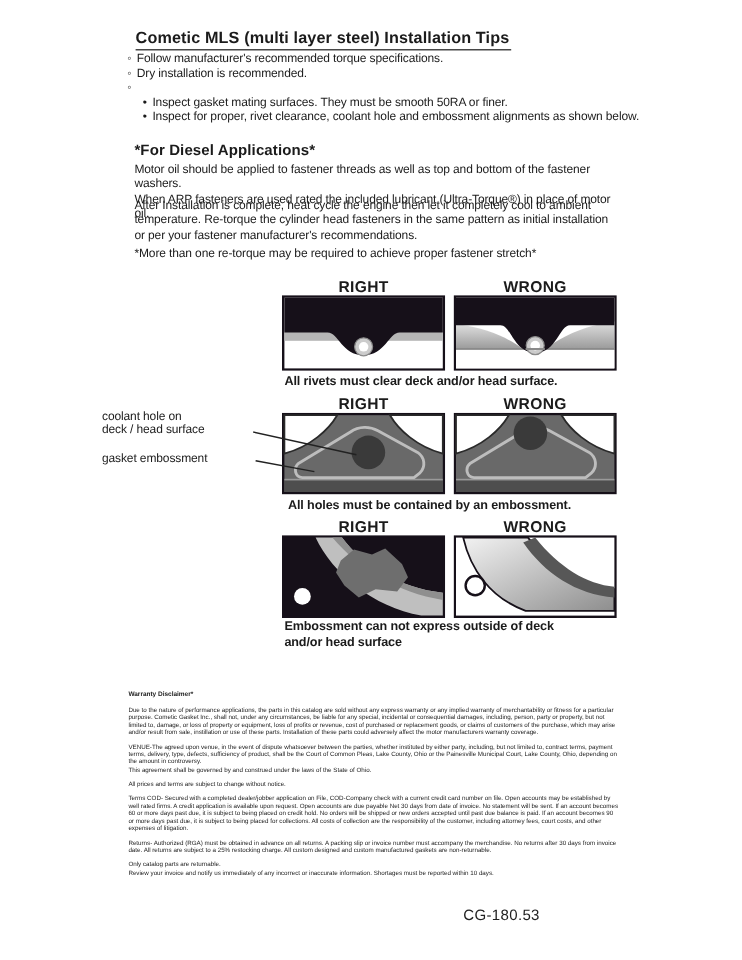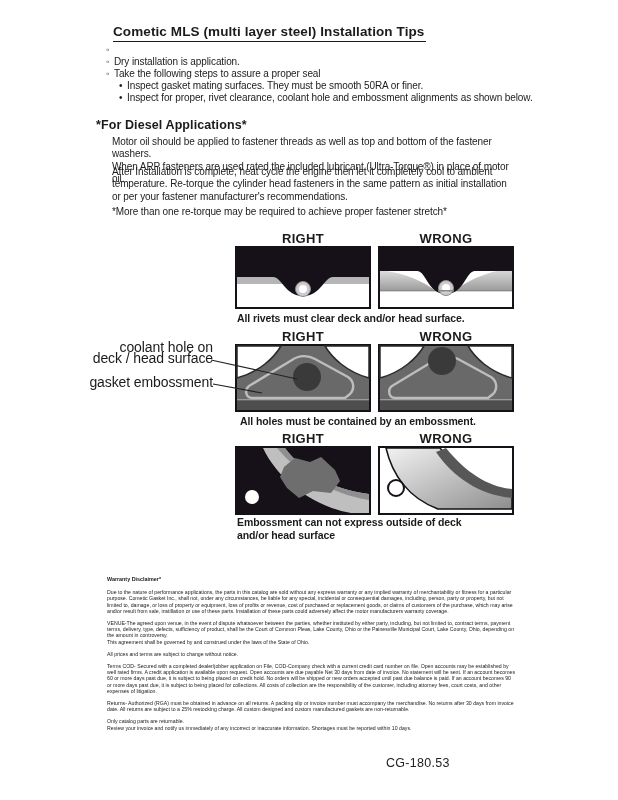--- a/index.html
+++ b/index.html
@@ -12,56 +12,56 @@
   .title{
     left:113px;top:24px;font-size:13.5px;font-weight:bold;letter-spacing:.1px;
     border-bottom:1.5px solid #1b1b1b;padding:0 2px 2px 0;white-space:nowrap;
   }
   
   .bullets{left:106px;top:44px;width:440px;font-size:10px;letter-spacing:-.1px;}
   .b-row{display:flex;line-height:11.9px;}
   .b-row .mk{width:8px;flex:0 0 8px;text-align:left;}
   .b-row.sub{margin-left:13px;}
   
-  .d-head{left:96px;top:118px;font-size:12.5px;font-weight:bold;letter-spacing:.1px;}
+  .d-head{left:112px;top:118px;font-size:12.5px;font-weight:bold;letter-spacing:.1px;}
   .para{left:112px;width:400px;font-size:10px;line-height:12.4px;letter-spacing:-.1px;white-space:pre-line;}
   .p1{top:136px;}
   .p2{top:166px;}
   .note{top:206px;}
   
   .dw{width:136px;text-align:center;font-size:13px;font-weight:700;letter-spacing:.3px;}
   .panel{position:absolute;display:block;}
   .caption{font-size:10.5px;letter-spacing:-.1px;line-height:13px;white-space:pre-line;font-weight:bold;}
-  .sidelabel{width:128px;text-align:right;font-size:14px;line-height:11px;letter-spacing:-.1px;white-space:pre-line;}
+  .sidelabel{width:128px;font-size:10px;line-height:11px;letter-spacing:-.1px;white-space:pre-line;}
   .overlay{position:absolute;z-index:3;pointer-events:none;}
   
   .disc{left:107px;top:576px;width:410px;font-size:5.2px;line-height:6.2px;letter-spacing:0;color:#222;}
   .disc .dh{font-weight:bold;font-size:5.4px;margin:0 0 7px 0;}
   .disc p{margin:0 0 6px 0;white-space:pre-line;}
   
   .doccode{left:386px;top:756px;font-size:12.5px;letter-spacing:.3px;color:#222;}
 </style>
 </head>
 <body>
 
 <div class="page">
 
   <div class="abs title">Cometic MLS (multi layer steel) Installation Tips</div>
 
   <div class="abs bullets">
     <div class="b-row">
         <span class="mk">◦</span>
+        <span>Follow manufacturer's recommended torque specifications.</span>
       </div>
     <div class="b-row">
         <span class="mk">◦</span>
-        <span>Dry installation is application.</span>
+        <span>Dry installation is recommended.</span>
       </div>
     <div class="b-row">
         <span class="mk">◦</span>
-        <span>Take the following steps to assure a proper seal</span>
       </div>
     <div class="b-row sub">
         <span class="mk">•</span>
         <span>Inspect gasket mating surfaces.  They must be smooth 50RA or finer.</span>
       </div>
     <div class="b-row sub">
         <span class="mk">•</span>
         <span>Inspect for proper, rivet clearance, coolant hole and embossment alignments as shown below.</span>
       </div>
   </div>

